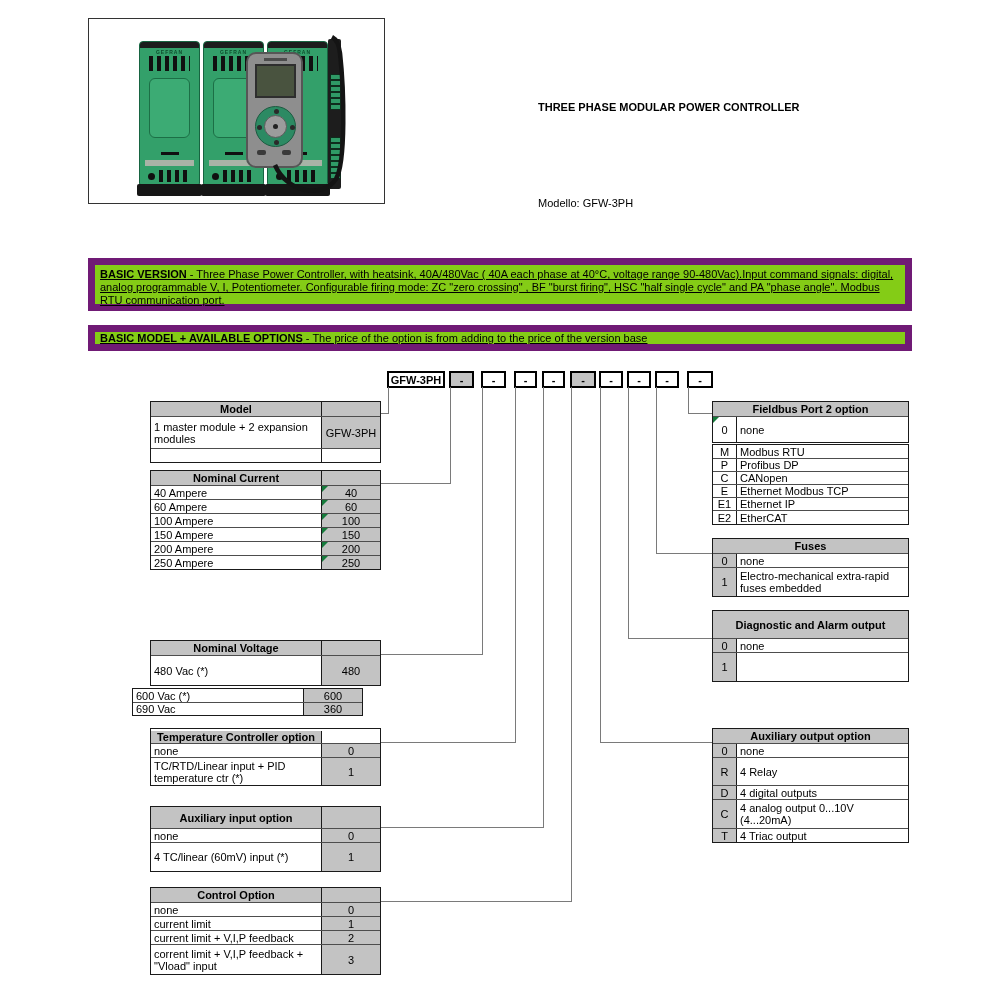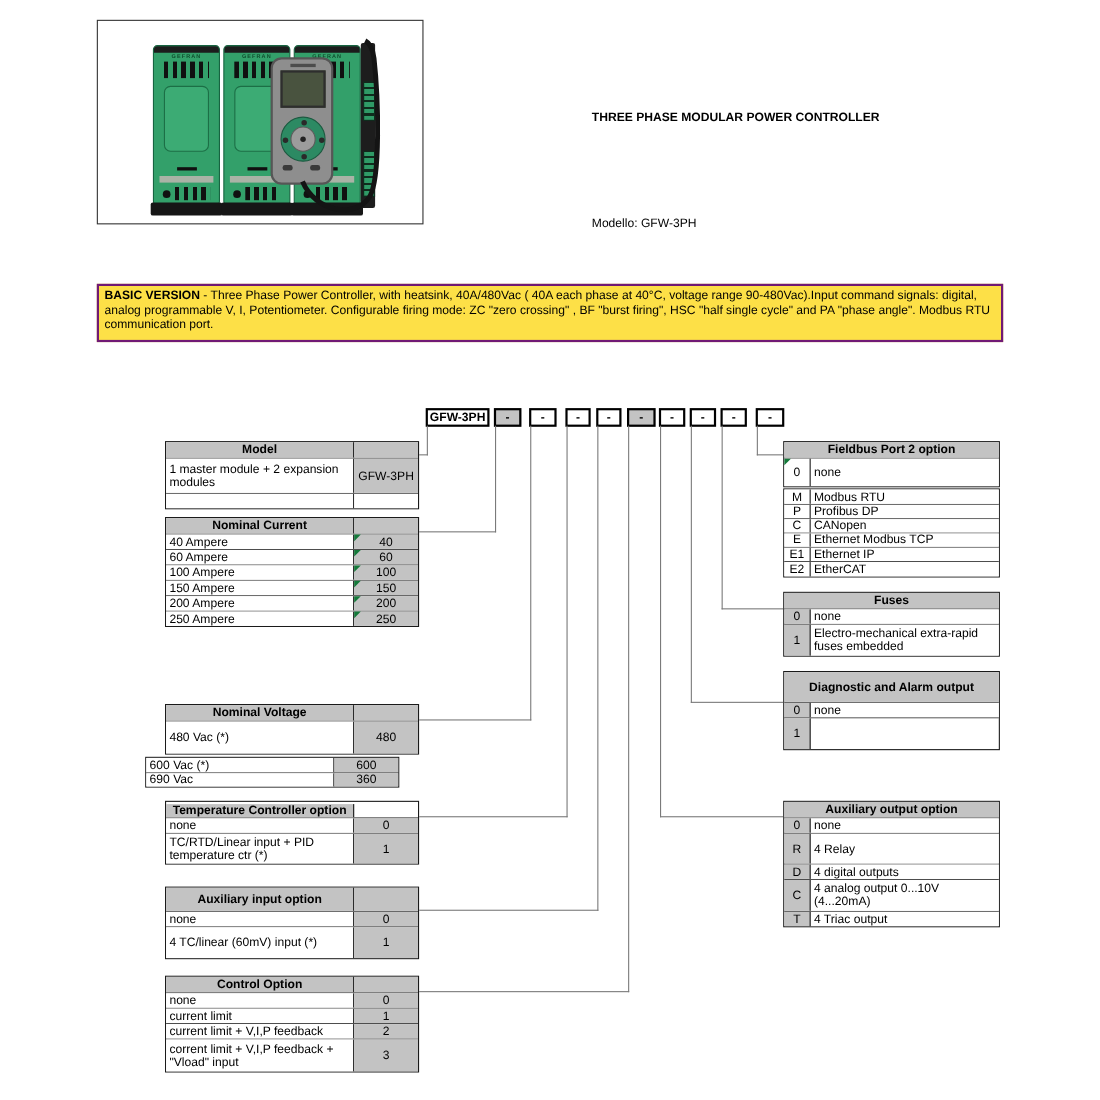--- a/index.html
+++ b/index.html
@@ -5,21 +5,21 @@
   * { margin:0; padding:0; box-sizing:border-box; }
   html,body { background:#fff; }
   #page {
     position:relative; width:1000px; height:1000px; background:#fff;
     font-family:"Liberation Sans", sans-serif; font-size:11px; color:#000;
     overflow:hidden;
   }
   .abs { position:absolute; }
 
   
-  .infobox { position:absolute; border:2px solid #701a75; background:#fde047; padding:3px 5px; line-height:13px; }
+  .infobox { position:absolute; border:7px solid #701a75; background:#84cc16; padding:3px 5px; line-height:13px;text-decoration:underline; }
 
   
   .codebox { position:absolute; top:371px; height:17px; border:2px solid #000; background:#fff;
              display:flex; align-items:center; justify-content:center; font-weight:bold; }
   .codebox.gray { background:#c3c3c3; }
 
   
   .vline { position:absolute; width:1px; background:#7a7a7a; }
   .hline { position:absolute; height:1px; background:#7a7a7a; }
 
@@ -133,20 +133,23 @@
       <div class="kp-btn" style="top:96px;left:34px;"></div>
     </div>
   </div>
 
   <div class="abs" style="left:538px;top:101px;font-weight:bold;">THREE PHASE MODULAR POWER CONTROLLER</div>
   <div class="abs" style="left:538px;top:197px;">Modello: GFW-3PH</div>
 
   <div class="infobox" style="left:88px;top:258px;width:824px;height:53px;">
     <b>BASIC VERSION</b><span> - Three Phase Power Controller, with heatsink, 40A/480Vac ( 40A each phase at 40°C, voltage range  90-480Vac).Input command signals: digital, analog programmable V, I, Potentiometer.  Configurable firing mode: ZC "zero crossing" , BF "burst firing", HSC "half single cycle" and PA "phase angle". Modbus RTU communication port.</span>
   </div>
+  <div class="infobox" style="left:88px;top:325px;width:824px;height:26px;display:flex;align-items:center;">
+    <span><b>BASIC MODEL + AVAILABLE OPTIONS</b><span> - The price of the option is from adding to the price of the version base</span></span>
+  </div>
 
   <div class="codebox" style="left:387px;width:58px;">GFW-3PH</div>
   <div class="codebox gray" style="left:449px;width:25px;">-</div>
   <div class="codebox" style="left:481px;width:25px;">-</div>
   <div class="codebox" style="left:514px;width:23px;">-</div>
   <div class="codebox" style="left:542px;width:23px;">-</div>
   <div class="codebox gray" style="left:570px;width:26px;">-</div>
   <div class="codebox" style="left:599px;width:24px;">-</div>
   <div class="codebox" style="left:627px;width:24px;">-</div>
   <div class="codebox" style="left:655px;width:24px;">-</div>

